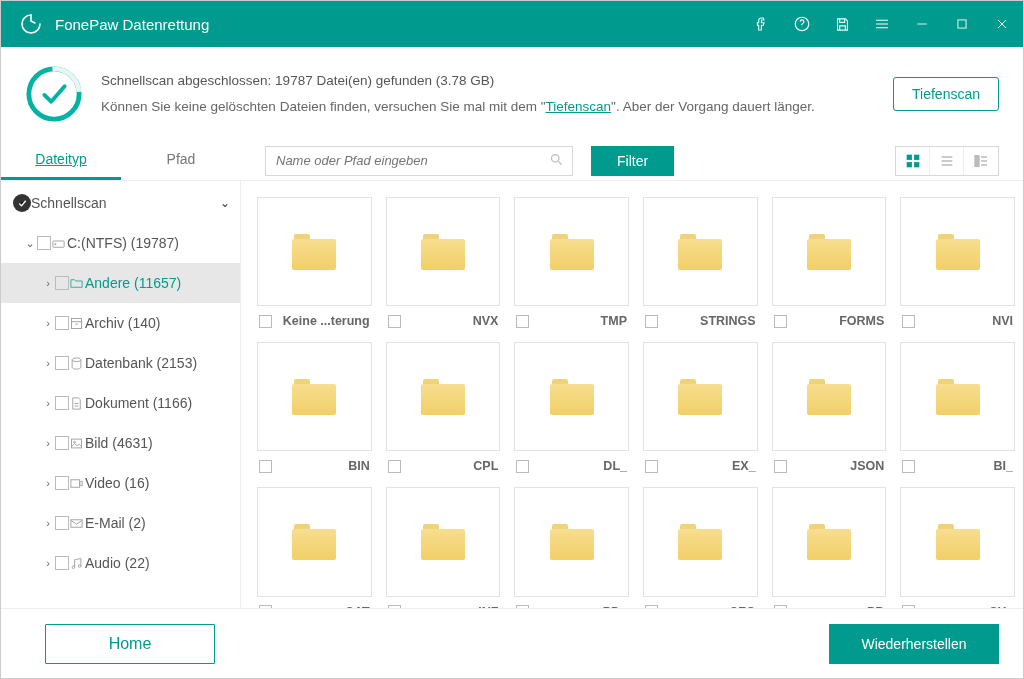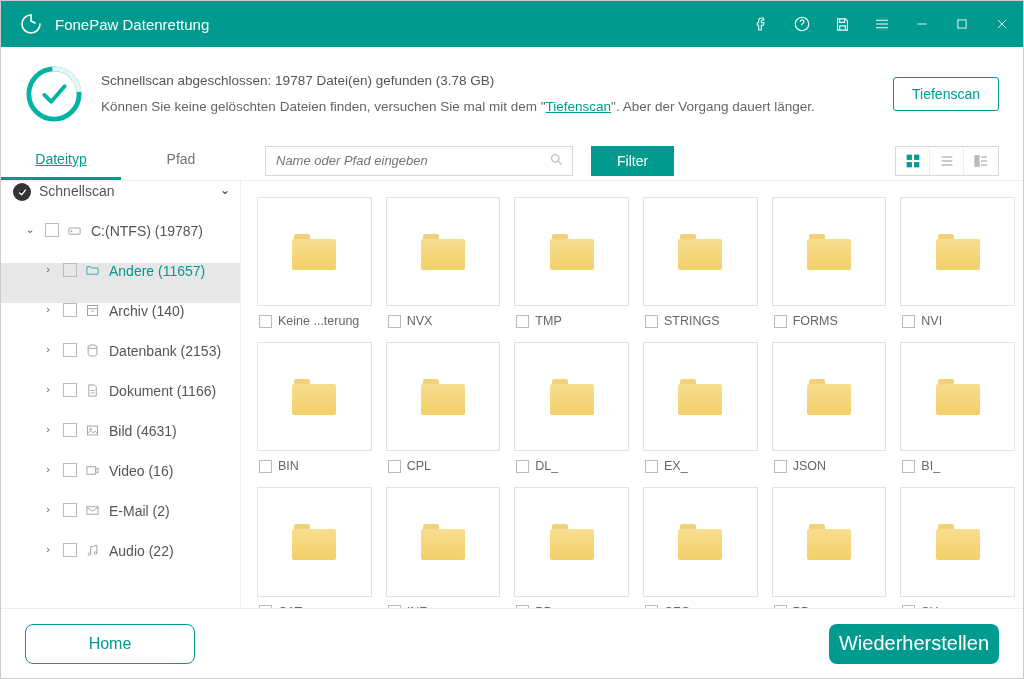--- a/index.html
+++ b/index.html
@@ -135,24 +135,24 @@
     overflow:hidden;
   }
   .sidebar {
     width:240px;
     border-right:1px solid #eee;
     overflow-y:auto;
     padding-top:2px;
   }
   .side-row {
     display:flex;
-    align-items:flex-start;
+    align-items:center;
     height:40px;
     padding-left:10px;
-    gap:8px;
+    gap:0;
     cursor:pointer;
     font-size:14px;
     color:#555;
   }
   .side-row .chev { width:14px; text-align:center; font-size:11px; color:#666;}
   .side-row .cb { width:14px; height:14px; border:1px solid #bbb; display:inline-block; flex-shrink:0;}
   .side-row .ico { width:16px; opacity:.75; display:flex; align-items:center;}
   .side-row.level1 { padding-left:12px; }
   .side-row.level2 { padding-left:22px; }
   .side-row.level3 { padding-left:40px; }
@@ -188,48 +188,49 @@
     content:""; position:absolute; left:2px; top:0; width:16px; height:7px;
     background:#f0d27b; border-radius:2px 2px 0 0;
   }
   .card .folder::after{
     content:""; position:absolute; left:0; top:5px; right:0; bottom:0;
     background:linear-gradient(#f7de8f,#f2cf67);
     border-radius:2px;
   }
   .card .caption { display:flex; align-items:center; gap:6px; margin-top:8px; width:100%; padding:0 2px; font-size:12.5px; color:#666;}
   .card .caption .cb { width:13px; height:13px; border:1px solid #bbb; flex-shrink:0;}
-  .card .caption .lbl { flex:1; text-align:left; white-space:nowrap; overflow:hidden; text-overflow:ellipsis;}
+  .card .caption .lbl { flex:1; text-align:right; white-space:nowrap; overflow:hidden; text-overflow:ellipsis;font-weight:bold;}
 
   
   .footer {
     border-top:1px solid #eee;
     height:70px;
     display:flex; align-items:center;
     padding: 0 24px;
     gap:12px;
   }
   .home-btn {
     border:1px solid var(--teal);
     color:var(--teal);
     background:#fff;
     width:170px; height:40px;
     font-size:16px;
     cursor:pointer;
-    border-radius:8px;
+    border-radius:1px;
+    margin-left:20px;
   }
   .recover-btn {
     margin-left:auto;
     background:var(--teal);
     color:#fff;
     border:none;
     width:170px; height:40px;
-    font-size:20px;
+    font-size:14px;
     cursor:pointer;
-    border-radius:8px;
+    border-radius:0;
   }
   svg { overflow:visible; }
 </style>
 </head>
 <body>
 
 <div class="window">
 
   <div class="titlebar">
     <span class="logo">

